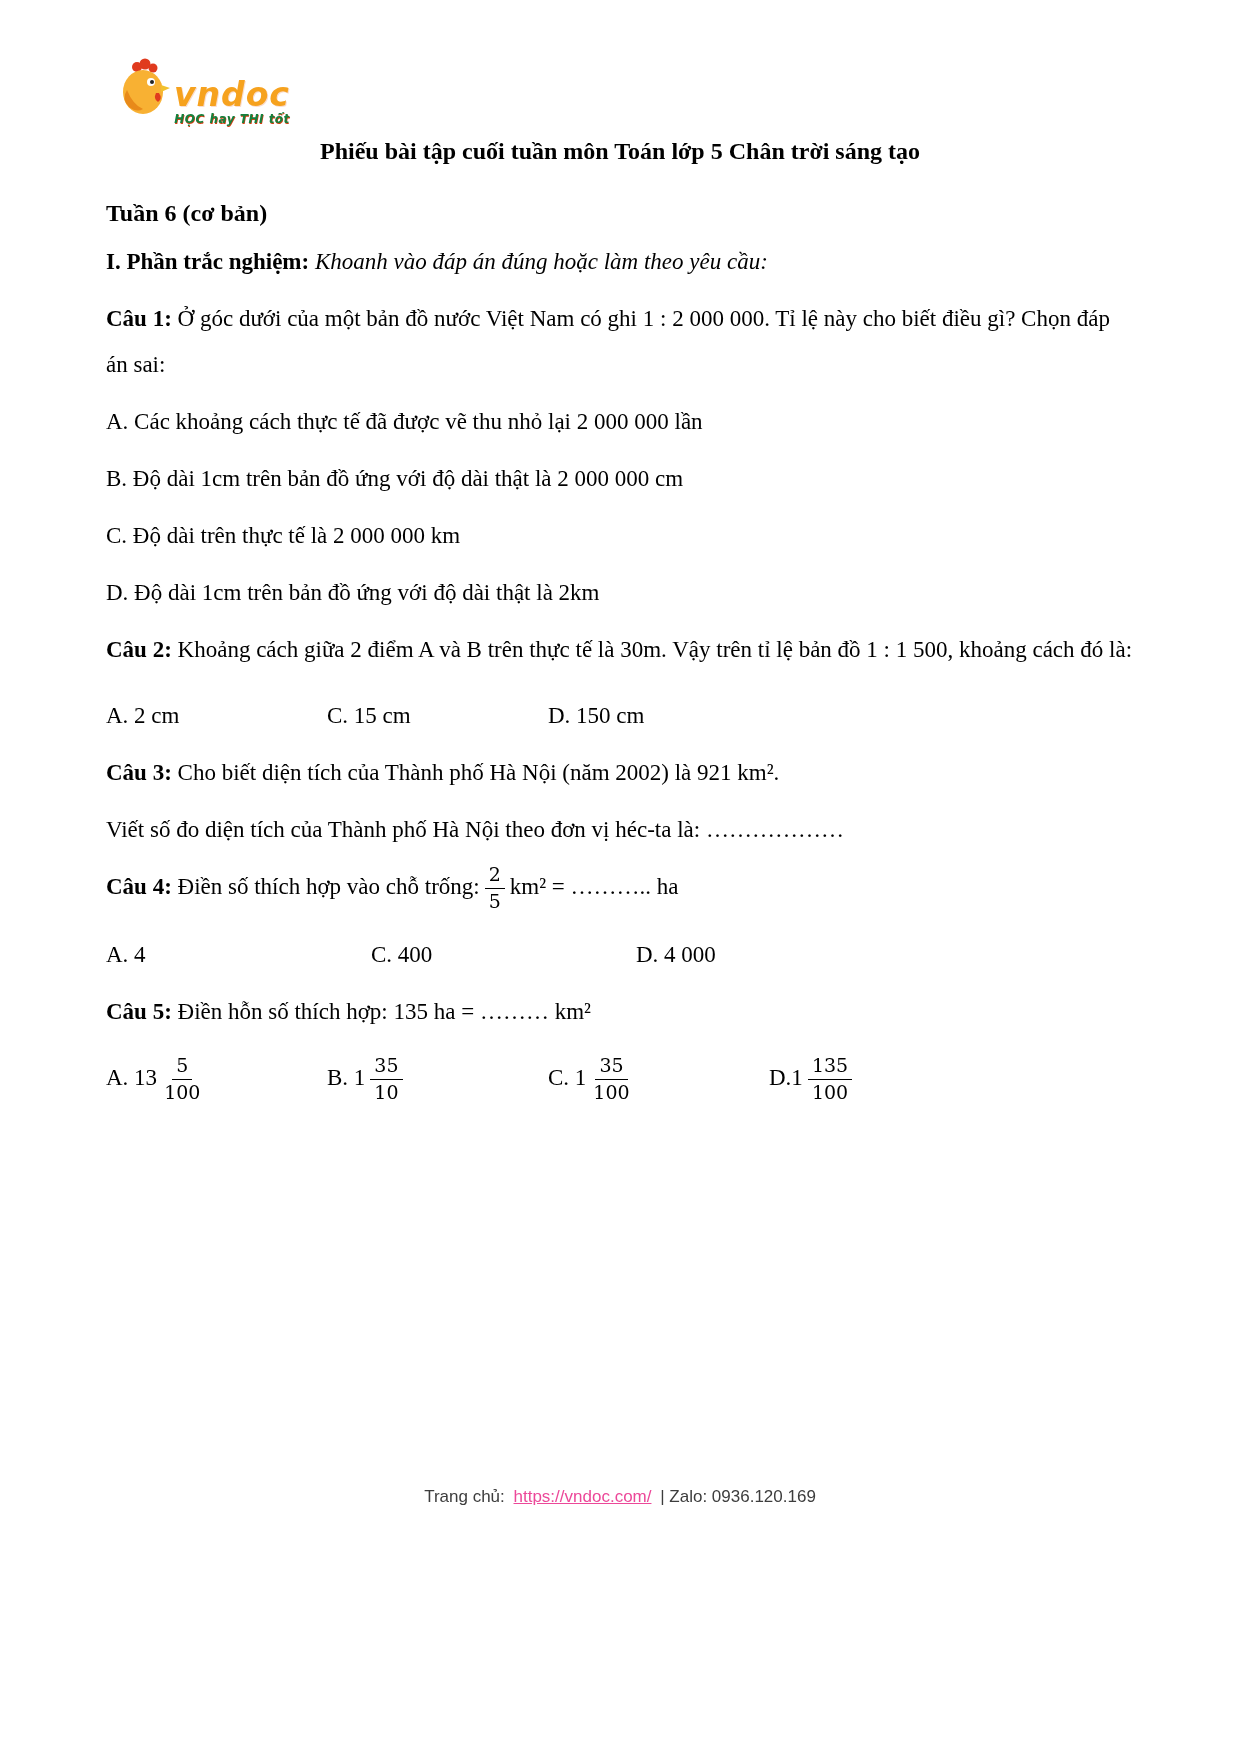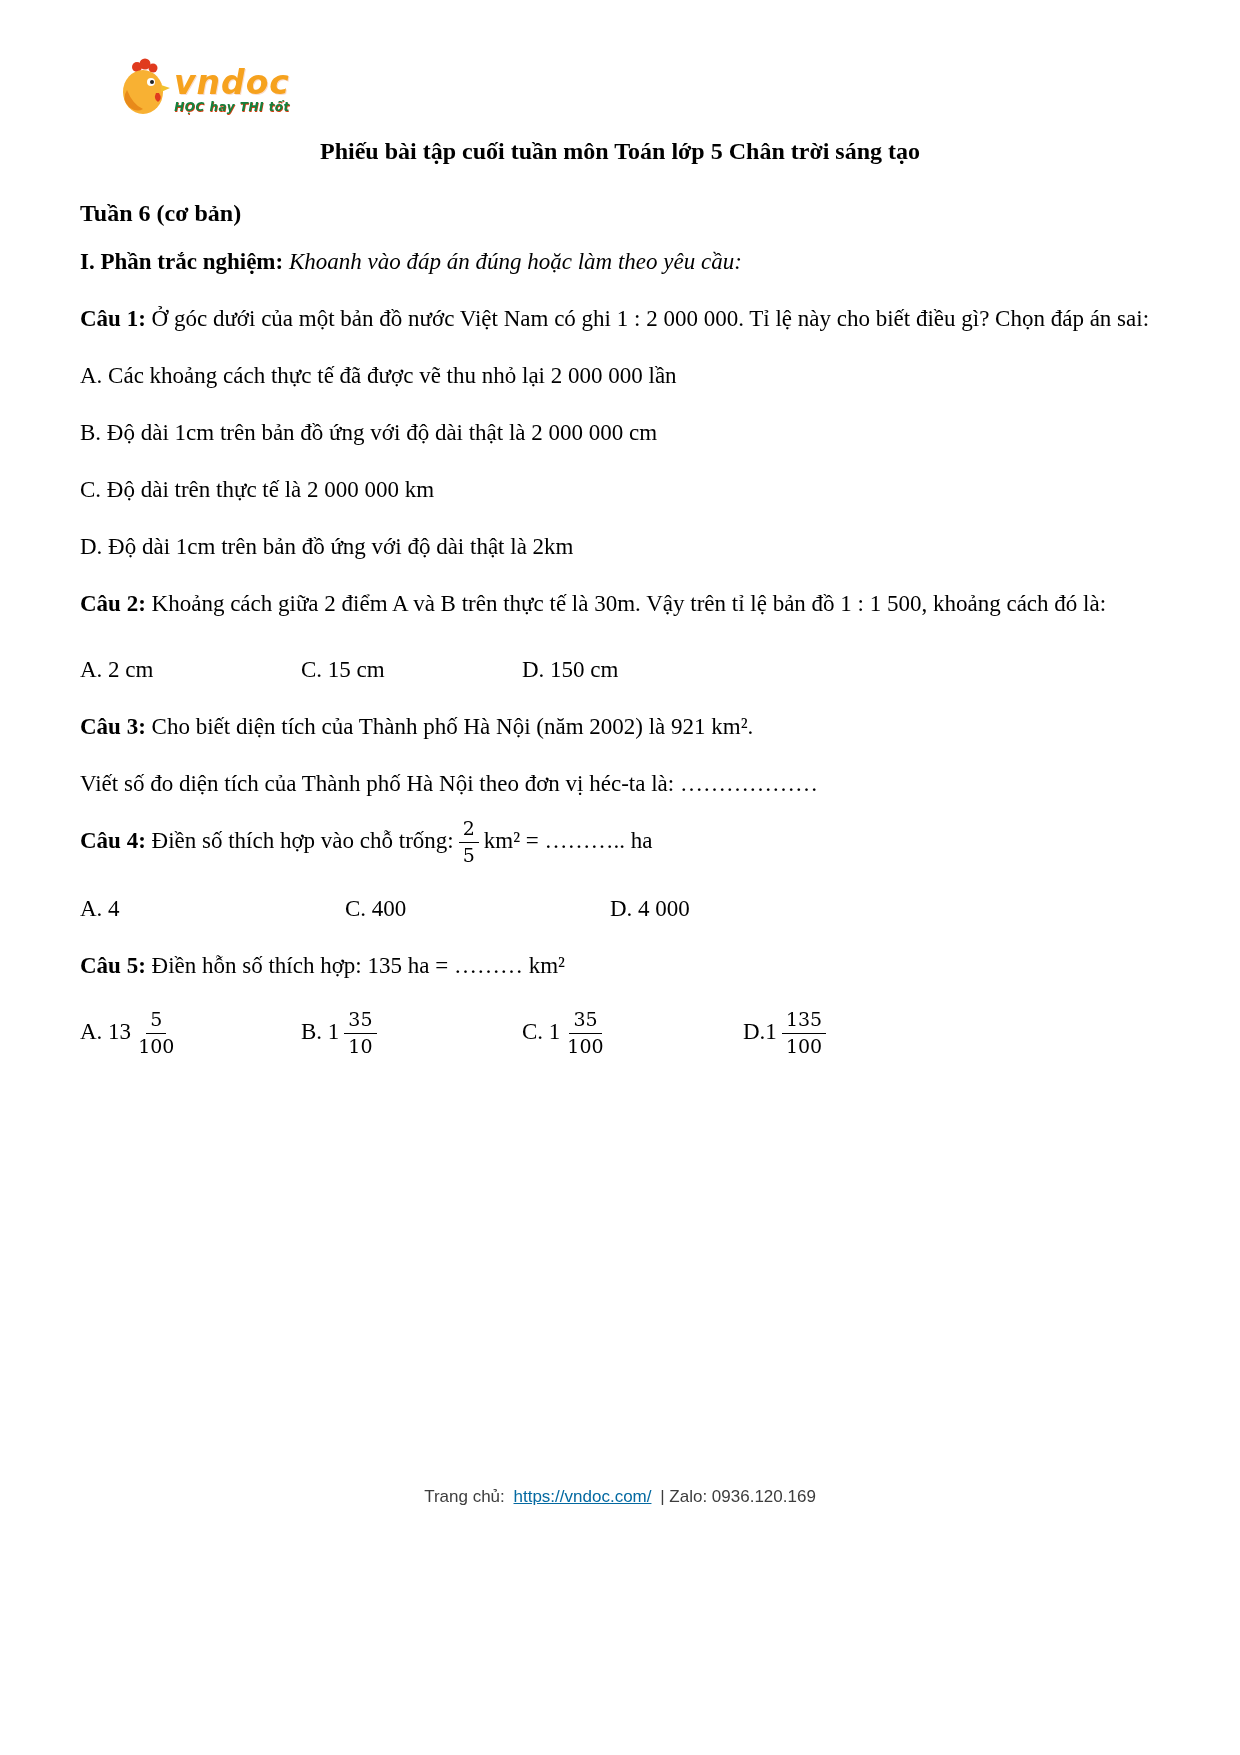--- a/index.html
+++ b/index.html
@@ -17,21 +17,21 @@
   }
   
   .logo {
     position: absolute;
     top: 58px;
     left: 118px;
     display: flex;
     align-items: flex-start;
     gap: 4px;
   }
-  .logo-text { display: flex; flex-direction: column; line-height: 1; margin-top: 8px; }
+  .logo-text { display: flex; flex-direction: column; line-height: 1; margin-top: 20px; }
   .brand {
     font-family: "DejaVu Sans", sans-serif;
     font-weight: bold;
     font-style: italic;
     font-size: 33px;
     color: #F6A21E;
     letter-spacing: 1px;
     text-shadow: 1px 1px 0 #e2550e33;
   }
   .tagline {
@@ -39,21 +39,21 @@
     font-weight: bold;
     font-style: italic;
     font-size: 12px;
     color: #15803d;
     text-shadow: 0.5px 0.5px 0 #d43c11;
     margin-top: 2px;
     letter-spacing: 0.5px;
     align-self: flex-end;
   }
   
-  .content { padding: 0 80px; }
+  .content { padding: 0 106px; }
   .title {
     margin-top: 136px;
     text-align: center;
     font-size: 24px;
     font-weight: bold;
     line-height: 1.25;
   }
   .subtitle {
     margin-top: 32px;
     text-align: left;
@@ -92,21 +92,21 @@
   .footer {
     position: absolute;
     top: 1487px;
     left: 0;
     width: 100%;
     text-align: center;
     font-family: "Liberation Sans", sans-serif;
     font-size: 17px;
     color: #3d3d3d;
   }
-  .footer-link { color: #0369a1; text-decoration: underline; cursor: pointer; margin: 0 4px; }
+  .footer-link { color: #ec4899; text-decoration: underline; cursor: pointer; margin: 0 4px; }
 </style>
 </head>
 <body>
 
 <div class="page">
 
   <div class="logo">
     <span>
       <svg width="52" height="58" viewBox="0 0 52 58" aria-hidden="true">
         <circle cx="19" cy="9" r="5" fill="#E03A1E"></circle>

